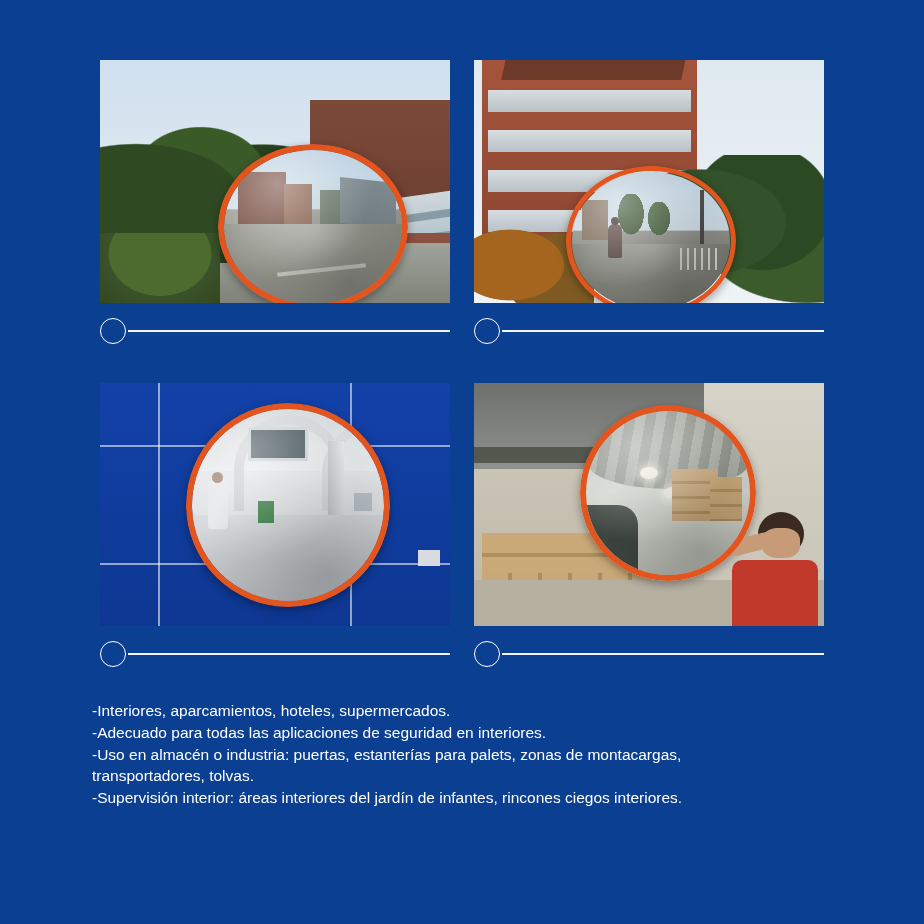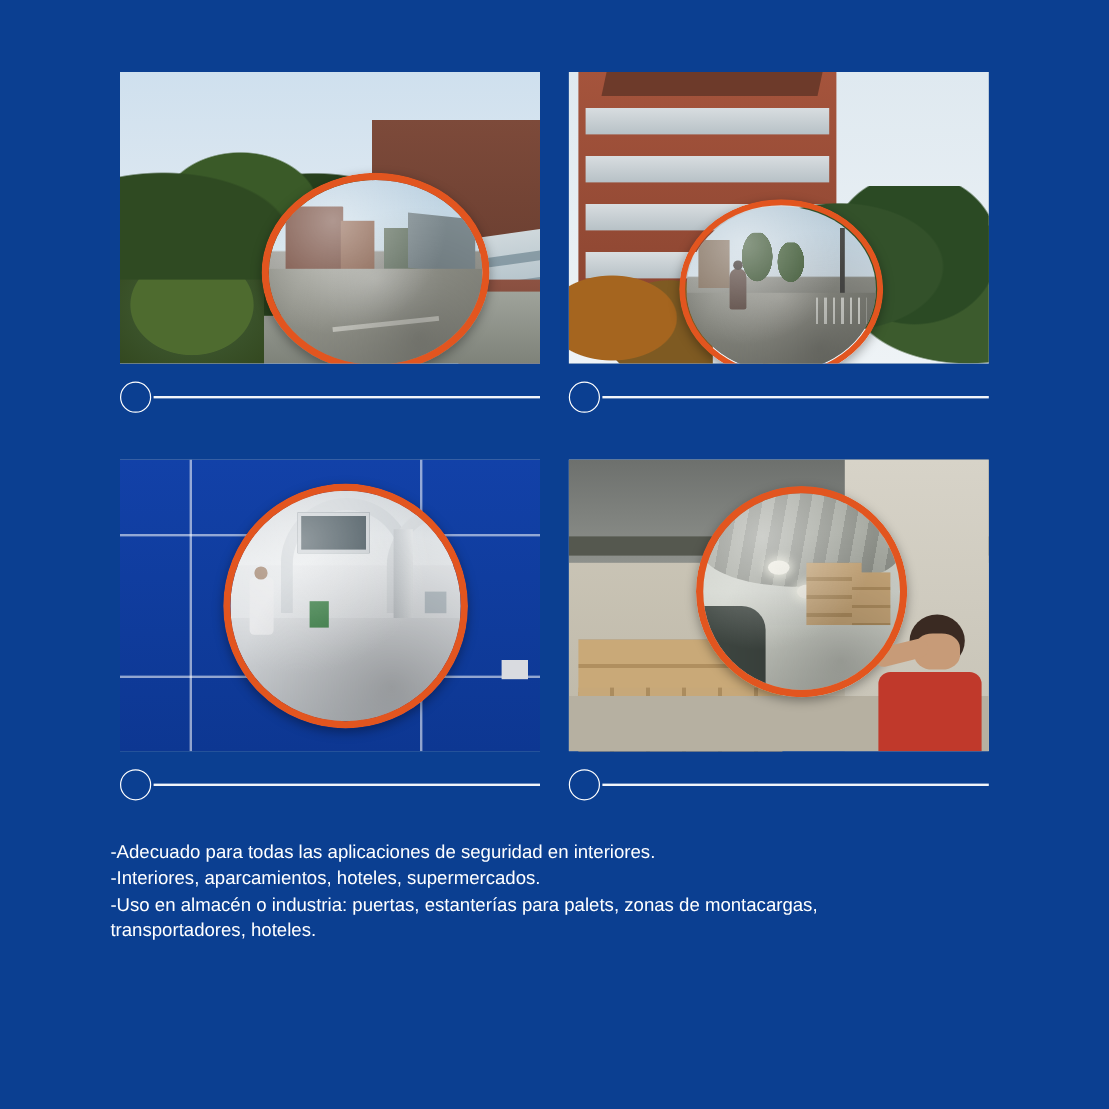--- a/index.html
+++ b/index.html
@@ -425,19 +425,20 @@
         </div>
         <div class="marker-row">
           <div class="marker-circle"></div>
           <div class="marker-line"></div>
         </div>
       </div>
     </div>
   </div>
 
   <div class="text-block">
+    <p class="app-line">-Interiores, aparcamientos, hoteles, supermercados.</p>
     <p class="app-line">-Adecuado para todas las aplicaciones de seguridad en interiores.</p>
-    <p class="app-line">-Interiores, aparcamientos, hoteles, supermercados.</p>
     <p class="app-line">-Uso en almacén o industria: puertas, estanterías para palets, zonas de montacargas,
-transportadores, hoteles.</p>
+transportadores, tolvas.</p>
+    <p class="app-line">-Supervisión interior: áreas interiores del jardín de infantes, rincones ciegos interiores.</p>
   </div>
 
 </div>
 
 </body></html>

